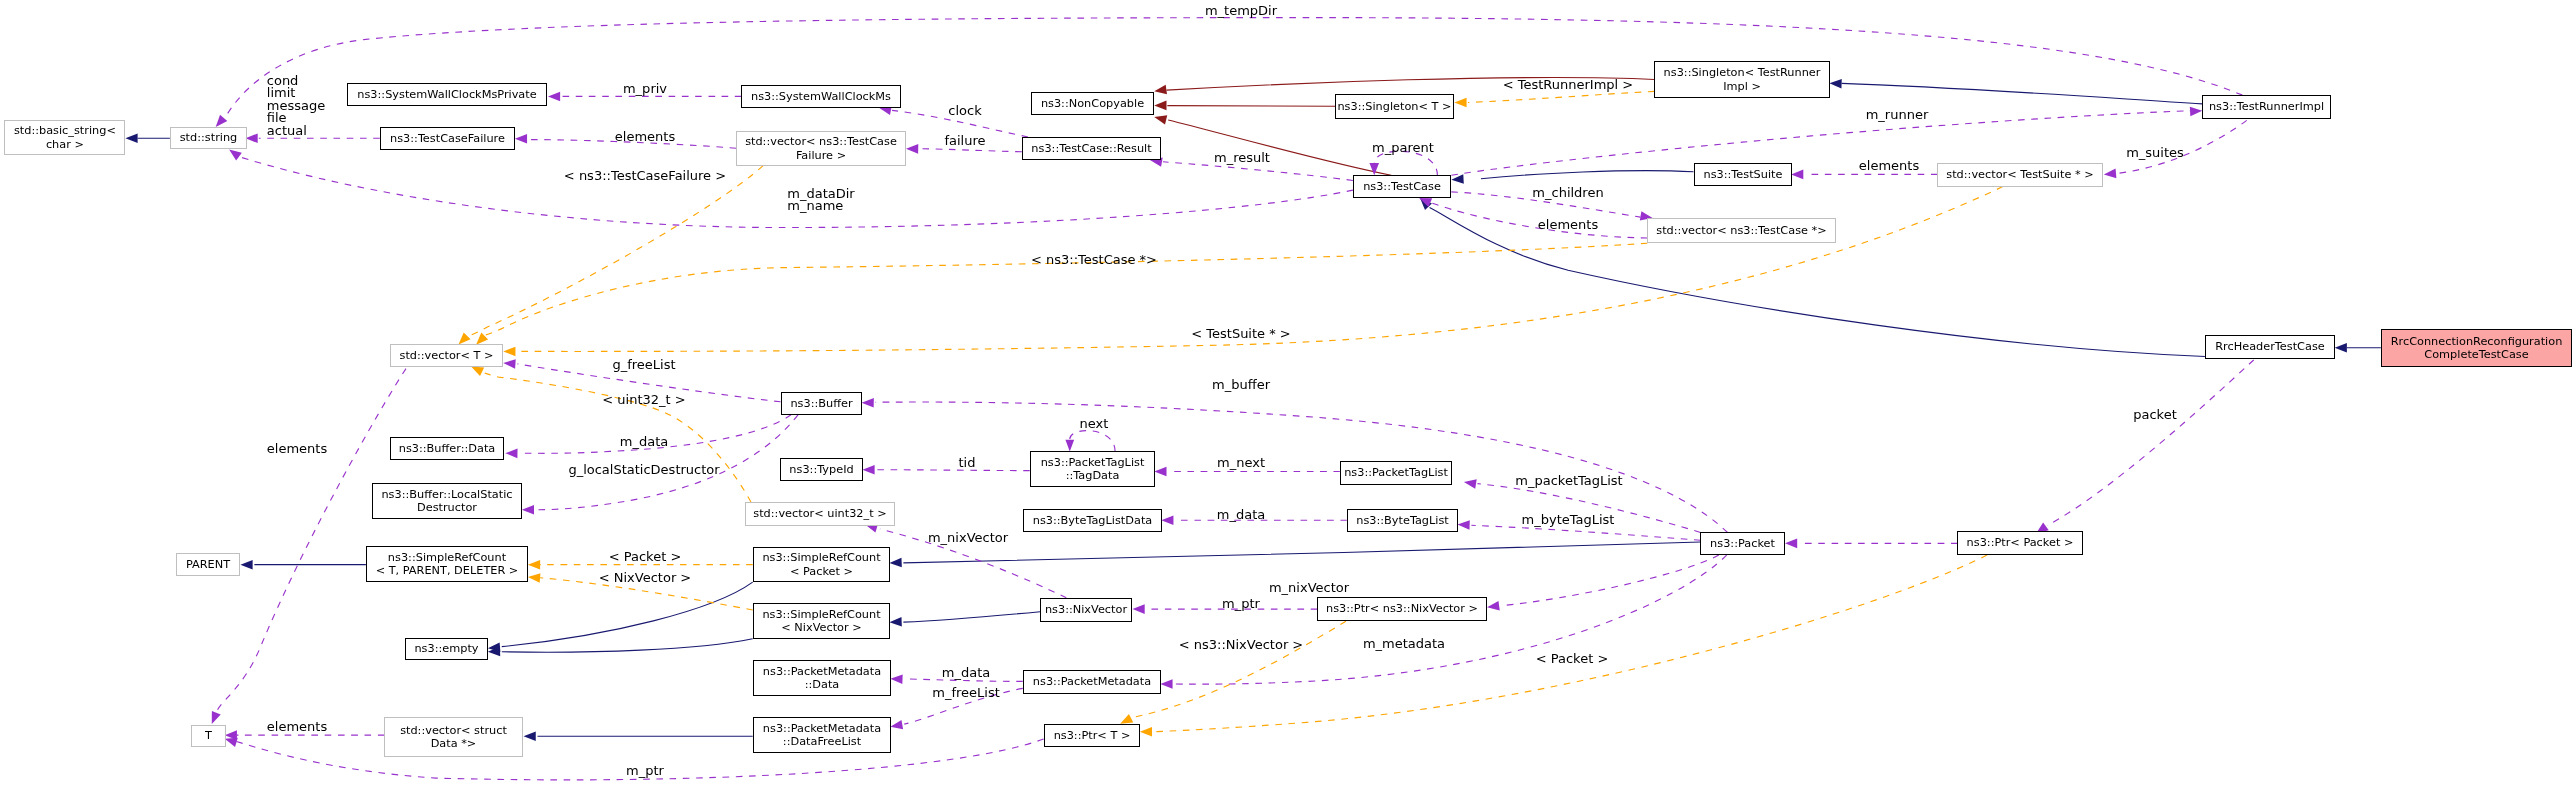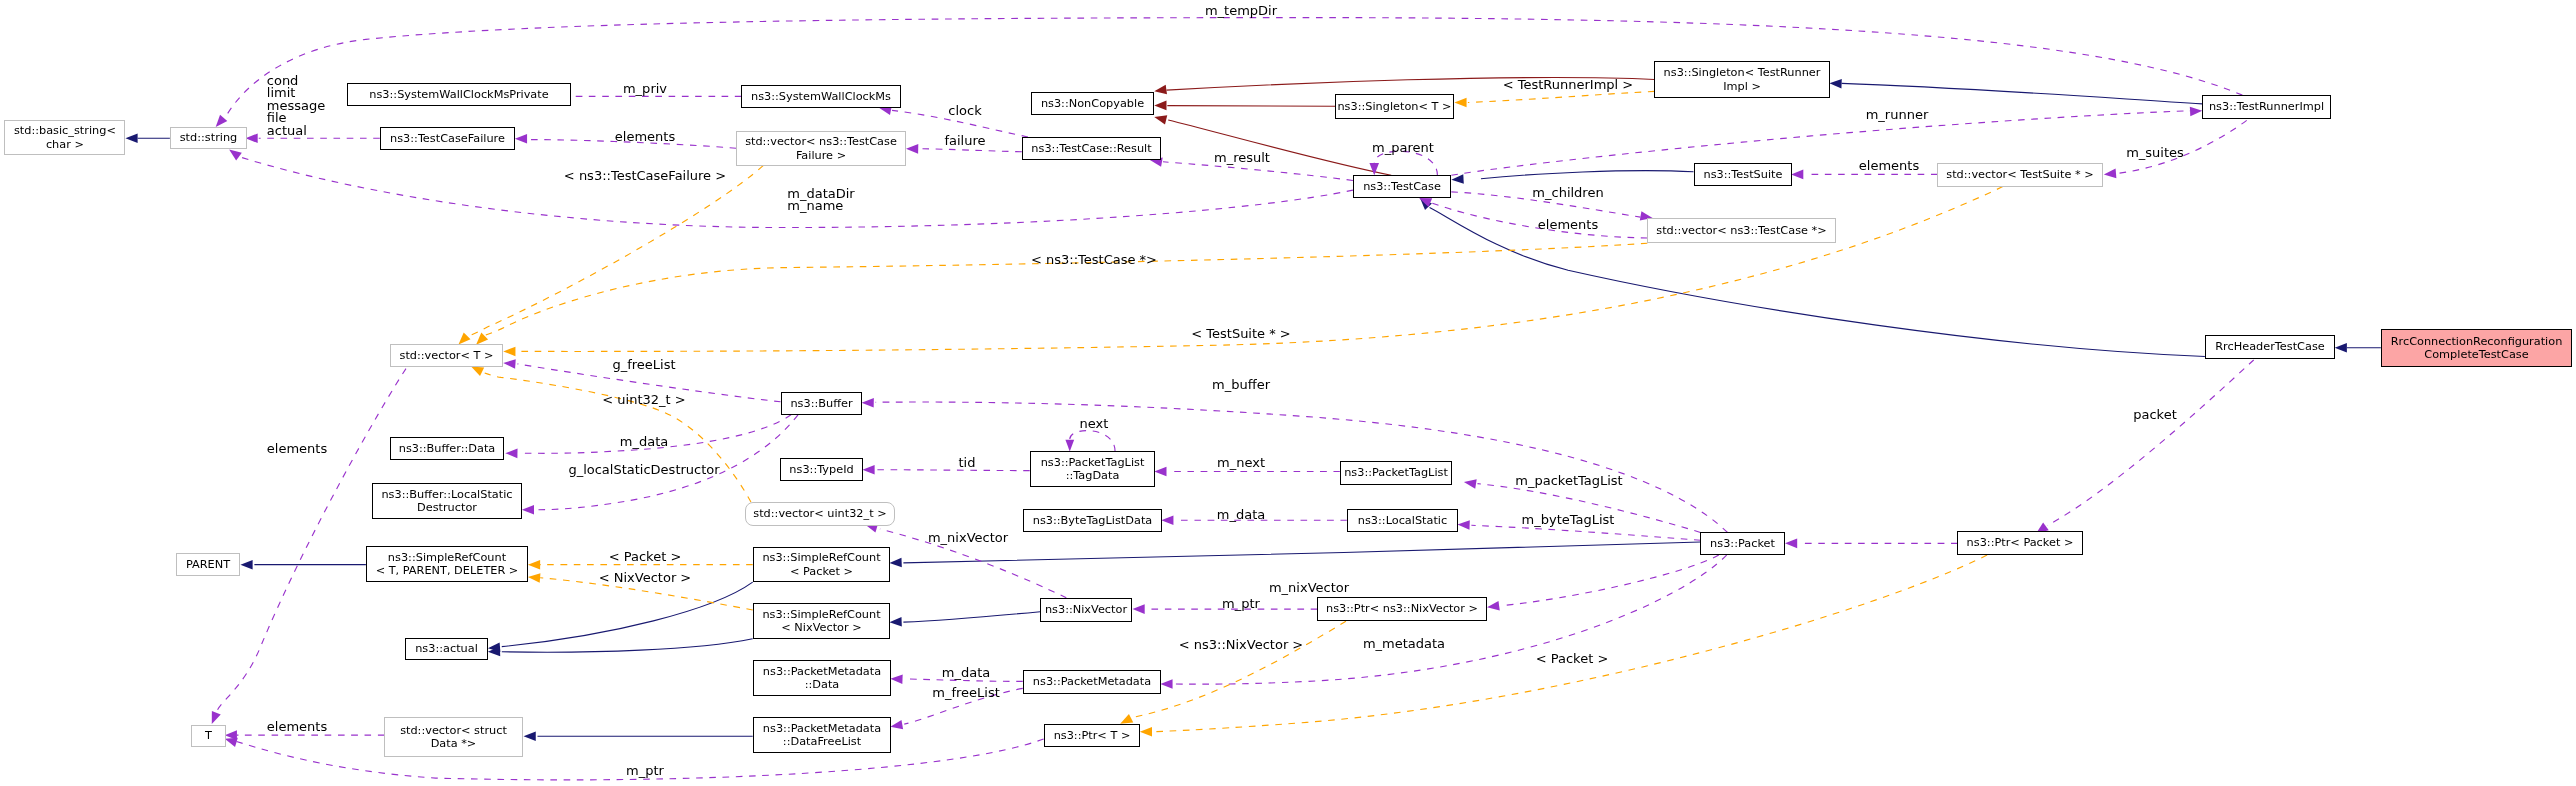--- a/index.html
+++ b/index.html
@@ -141,21 +141,21 @@
       </g>
   </svg>
   <div id="node-layer">
       <div class="node grey" style="left: 4.4px; top: 120px; width: 121px; height: 35px;">
         <span class="lbl">std::basic_string&lt;
 char &gt;</span>
       </div>
       <div class="node grey" style="left: 170px; top: 127px; width: 77px; height: 22px;">
         <span class="lbl">std::string</span>
       </div>
-      <div class="node black" style="left: 347px; top: 83px; width: 224px; height: 22.6px;">
+      <div class="node black" style="left: 347px; top: 83px; width: 200px; height: 22.6px;">
         <span class="lbl">ns3::SystemWallClockMsPrivate</span>
       </div>
       <div class="node black" style="left: 380px; top: 127px; width: 135px; height: 22.6px;">
         <span class="lbl">ns3::TestCaseFailure</span>
       </div>
       <div class="node black" style="left: 741px; top: 85px; width: 160px; height: 22.6px;">
         <span class="lbl">ns3::SystemWallClockMs</span>
       </div>
       <div class="node grey" style="left: 736px; top: 131px; width: 170px; height: 35px;">
         <span class="lbl">std::vector&lt; ns3::TestCase
@@ -205,53 +205,53 @@
       <div class="node black" style="left: 390px; top: 437px; width: 114px; height: 22.6px;">
         <span class="lbl">ns3::Buffer::Data</span>
       </div>
       <div class="node black" style="left: 780px; top: 458px; width: 83px; height: 22.6px;">
         <span class="lbl">ns3::TypeId</span>
       </div>
       <div class="node black" style="left: 372px; top: 483px; width: 150px; height: 36px;">
         <span class="lbl">ns3::Buffer::LocalStatic
 Destructor</span>
       </div>
-      <div class="node grey" style="left: 745px; top: 502px; width: 150px; height: 23.5px; border-radius: 8px;">
+      <div class="node grey" style="left: 745px; top: 502px; width: 150px; height: 23.5px;">
         <span class="lbl">std::vector&lt; uint32_t &gt;</span>
       </div>
       <div class="node black" style="left: 1030px; top: 451px; width: 125px; height: 36px;">
         <span class="lbl">ns3::PacketTagList
 ::TagData</span>
       </div>
       <div class="node black" style="left: 1340px; top: 461px; width: 112px; height: 24.4px;">
         <span class="lbl">ns3::PacketTagList</span>
       </div>
       <div class="node black" style="left: 1023px; top: 509px; width: 139px; height: 22.6px;">
         <span class="lbl">ns3::ByteTagListData</span>
       </div>
       <div class="node black" style="left: 1347px; top: 509px; width: 111px; height: 22.6px;">
-        <span class="lbl">ns3::LocalStatic</span>
+        <span class="lbl">ns3::ByteTagList</span>
       </div>
       <div class="node grey" style="left: 176px; top: 553px; width: 64px; height: 22.6px;">
         <span class="lbl">PARENT</span>
       </div>
       <div class="node black" style="left: 366px; top: 546px; width: 162px; height: 36px;">
         <span class="lbl">ns3::SimpleRefCount
 &lt; T, PARENT, DELETER &gt;</span>
       </div>
       <div class="node black" style="left: 753px; top: 547px; width: 137px; height: 35px;">
         <span class="lbl">ns3::SimpleRefCount
 &lt; Packet &gt;</span>
       </div>
       <div class="node black" style="left: 753px; top: 603px; width: 137px; height: 36px;">
         <span class="lbl">ns3::SimpleRefCount
 &lt; NixVector &gt;</span>
       </div>
       <div class="node black" style="left: 405px; top: 638px; width: 83px; height: 22px;">
-        <span class="lbl">ns3::actual</span>
+        <span class="lbl">ns3::empty</span>
       </div>
       <div class="node black" style="left: 1040px; top: 598px; width: 92px; height: 23.5px;">
         <span class="lbl">ns3::NixVector</span>
       </div>
       <div class="node black" style="left: 1317px; top: 597px; width: 170px; height: 24.4px;">
         <span class="lbl">ns3::Ptr&lt; ns3::NixVector &gt;</span>
       </div>
       <div class="node black" style="left: 1700px; top: 532px; width: 85px; height: 22.6px;">
         <span class="lbl">ns3::Packet</span>
       </div>

